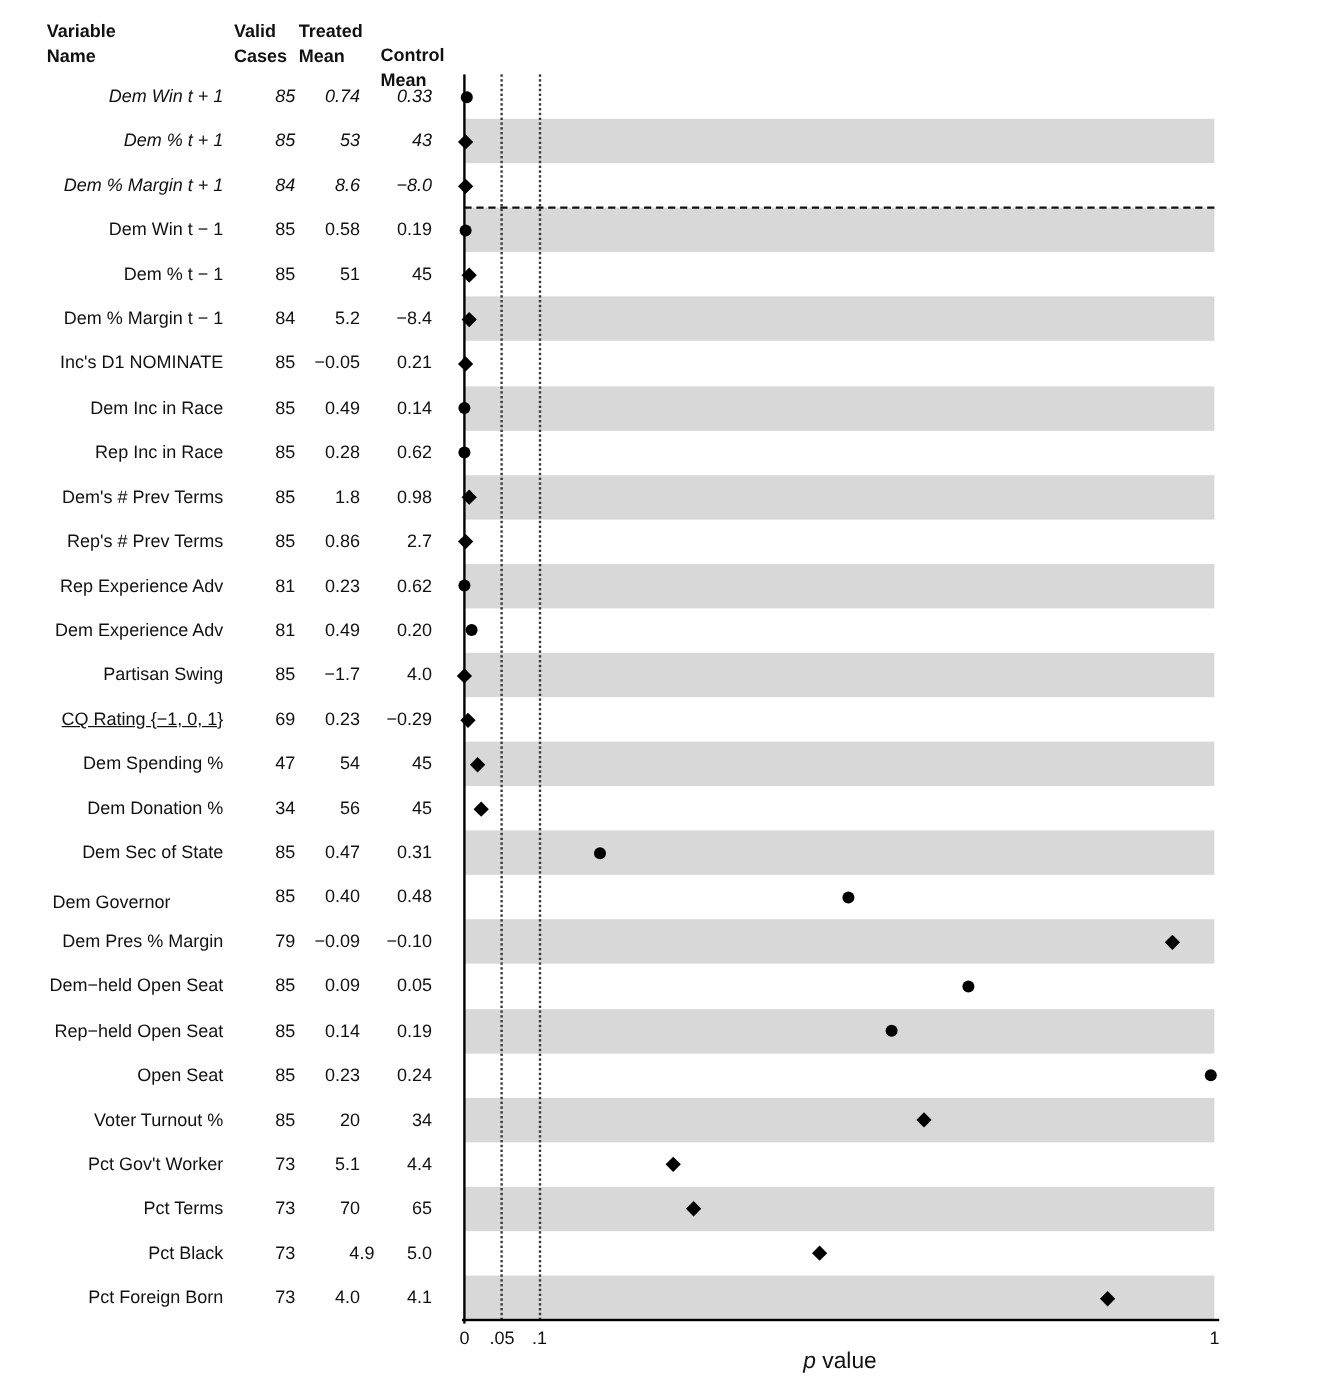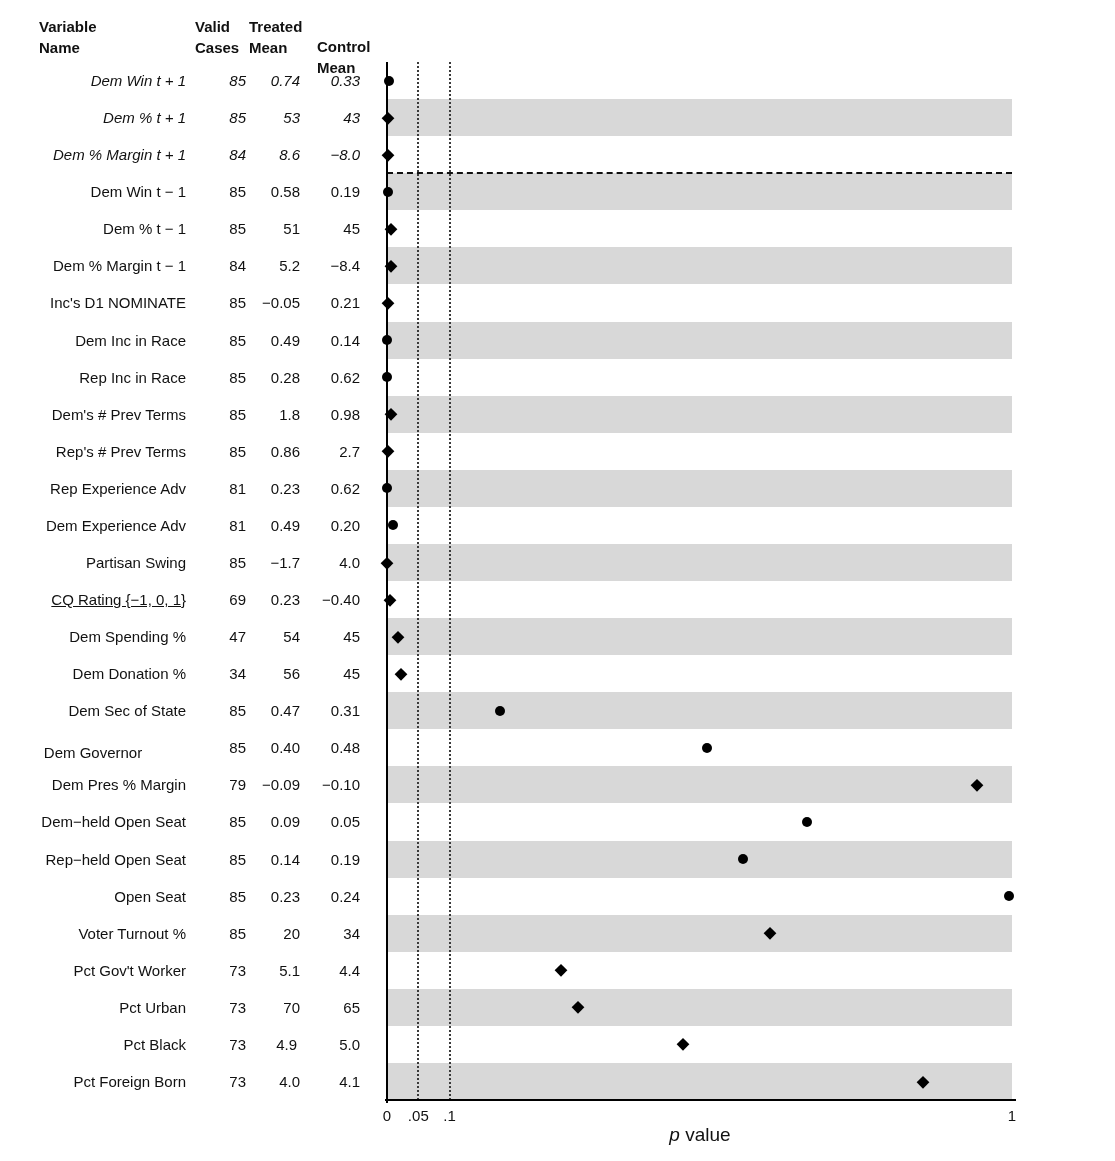--- a/index.html
+++ b/index.html
@@ -117,21 +117,21 @@
       <div class="cell" style="top: 506.9px; height: 37.1px; line-height: 37.1px; left: 196px; width: 50px;">81</div>
       <div class="cell" style="top: 506.9px; height: 37.1px; line-height: 37.1px; left: 240px; width: 60px;">0.49</div>
       <div class="cell" style="top: 506.9px; height: 37.1px; line-height: 37.1px; left: 296px; width: 64px;">0.20</div>
       <div class="cell" style="top: 543.9px; height: 37.1px; line-height: 37.1px; left: 0px; width: 186px;">Partisan Swing</div>
       <div class="cell" style="top: 543.9px; height: 37.1px; line-height: 37.1px; left: 196px; width: 50px;">85</div>
       <div class="cell" style="top: 543.9px; height: 37.1px; line-height: 37.1px; left: 240px; width: 60px;">−1.7</div>
       <div class="cell" style="top: 543.9px; height: 37.1px; line-height: 37.1px; left: 296px; width: 64px;">4.0</div>
       <div class="cell" style="top: 581px; height: 37.1px; line-height: 37.1px; left: 0px; width: 186px; text-decoration: underline;">CQ Rating {−1, 0, 1}</div>
       <div class="cell" style="top: 581px; height: 37.1px; line-height: 37.1px; left: 196px; width: 50px;">69</div>
       <div class="cell" style="top: 581px; height: 37.1px; line-height: 37.1px; left: 240px; width: 60px;">0.23</div>
-      <div class="cell" style="top: 581px; height: 37.1px; line-height: 37.1px; left: 296px; width: 64px;">−0.40</div>
+      <div class="cell" style="top: 581px; height: 37.1px; line-height: 37.1px; left: 296px; width: 64px;">−0.29</div>
       <div class="cell" style="top: 618.1px; height: 37.1px; line-height: 37.1px; left: 0px; width: 186px; text-align: right;">Dem Spending %</div>
       <div class="cell" style="top: 618.1px; height: 37.1px; line-height: 37.1px; left: 196px; width: 50px;">47</div>
       <div class="cell" style="top: 618.1px; height: 37.1px; line-height: 37.1px; left: 240px; width: 60px;">54</div>
       <div class="cell" style="top: 618.1px; height: 37.1px; line-height: 37.1px; left: 296px; width: 64px;">45</div>
       <div class="cell" style="top: 655.1px; height: 37.1px; line-height: 37.1px; left: 0px; width: 186px;">Dem Donation %</div>
       <div class="cell" style="top: 655.1px; height: 37.1px; line-height: 37.1px; left: 196px; width: 50px;">34</div>
       <div class="cell" style="top: 655.1px; height: 37.1px; line-height: 37.1px; left: 240px; width: 60px;">56</div>
       <div class="cell" style="top: 655.1px; height: 37.1px; line-height: 37.1px; left: 296px; width: 64px;">45</div>
       <div class="cell" style="top: 692.2px; height: 37.1px; line-height: 37.1px; left: 0px; width: 186px;">Dem Sec of State</div>
       <div class="cell" style="top: 692.2px; height: 37.1px; line-height: 37.1px; left: 196px; width: 50px;">85</div>
@@ -158,27 +158,27 @@
       <div class="cell" style="top: 877.6px; height: 37.1px; line-height: 37.1px; left: 240px; width: 60px;">0.23</div>
       <div class="cell" style="top: 877.6px; height: 37.1px; line-height: 37.1px; left: 296px; width: 64px;">0.24</div>
       <div class="cell" style="top: 914.6px; height: 37.1px; line-height: 37.1px; left: 0px; width: 186px;">Voter Turnout %</div>
       <div class="cell" style="top: 914.6px; height: 37.1px; line-height: 37.1px; left: 196px; width: 50px;">85</div>
       <div class="cell" style="top: 914.6px; height: 37.1px; line-height: 37.1px; left: 240px; width: 60px;">20</div>
       <div class="cell" style="top: 914.6px; height: 37.1px; line-height: 37.1px; left: 296px; width: 64px;">34</div>
       <div class="cell" style="top: 951.7px; height: 37.1px; line-height: 37.1px; left: 0px; width: 186px;">Pct Gov't Worker</div>
       <div class="cell" style="top: 951.7px; height: 37.1px; line-height: 37.1px; left: 196px; width: 50px;">73</div>
       <div class="cell" style="top: 951.7px; height: 37.1px; line-height: 37.1px; left: 240px; width: 60px;">5.1</div>
       <div class="cell" style="top: 951.7px; height: 37.1px; line-height: 37.1px; left: 296px; width: 64px;">4.4</div>
-      <div class="cell" style="top: 988.8px; height: 37.1px; line-height: 37.1px; left: 0px; width: 186px;">Pct Urban</div>
+      <div class="cell" style="top: 988.8px; height: 37.1px; line-height: 37.1px; left: 0px; width: 186px;">Pct Terms</div>
       <div class="cell" style="top: 988.8px; height: 37.1px; line-height: 37.1px; left: 196px; width: 50px;">73</div>
       <div class="cell" style="top: 988.8px; height: 37.1px; line-height: 37.1px; left: 240px; width: 60px;">70</div>
       <div class="cell" style="top: 988.8px; height: 37.1px; line-height: 37.1px; left: 296px; width: 64px;">65</div>
       <div class="cell" style="top: 1025.9px; height: 37.1px; line-height: 37.1px; left: 0px; width: 186px;">Pct Black</div>
       <div class="cell" style="top: 1025.9px; height: 37.1px; line-height: 37.1px; left: 196px; width: 50px;">73</div>
-      <div class="cell" style="top: 1025.9px; height: 37.1px; line-height: 37.1px; left: 237px; width: 60px;">4.9</div>
+      <div class="cell" style="top: 1025.9px; height: 37.1px; line-height: 37.1px; left: 252px; width: 60px;">4.9</div>
       <div class="cell" style="top: 1025.9px; height: 37.1px; line-height: 37.1px; left: 296px; width: 64px;">5.0</div>
       <div class="cell" style="top: 1062.9px; height: 37.1px; line-height: 37.1px; left: 0px; width: 186px;">Pct Foreign Born</div>
       <div class="cell" style="top: 1062.9px; height: 37.1px; line-height: 37.1px; left: 196px; width: 50px;">73</div>
       <div class="cell" style="top: 1062.9px; height: 37.1px; line-height: 37.1px; left: 240px; width: 60px;">4.0</div>
       <div class="cell" style="top: 1062.9px; height: 37.1px; line-height: 37.1px; left: 296px; width: 64px;">4.1</div>
     </div>
   <div id="markers">
       <div class="marker-circle" style="left: 388.9px; top: 80.5px; background: rgb(0, 0, 0);"></div>
       <div class="marker-diamond" style="left: 388.3px; top: 117.6px; background: rgb(0, 0, 0);"></div>
       <div class="marker-diamond" style="left: 388.3px; top: 154.7px; background: rgb(0, 0, 0);"></div>

